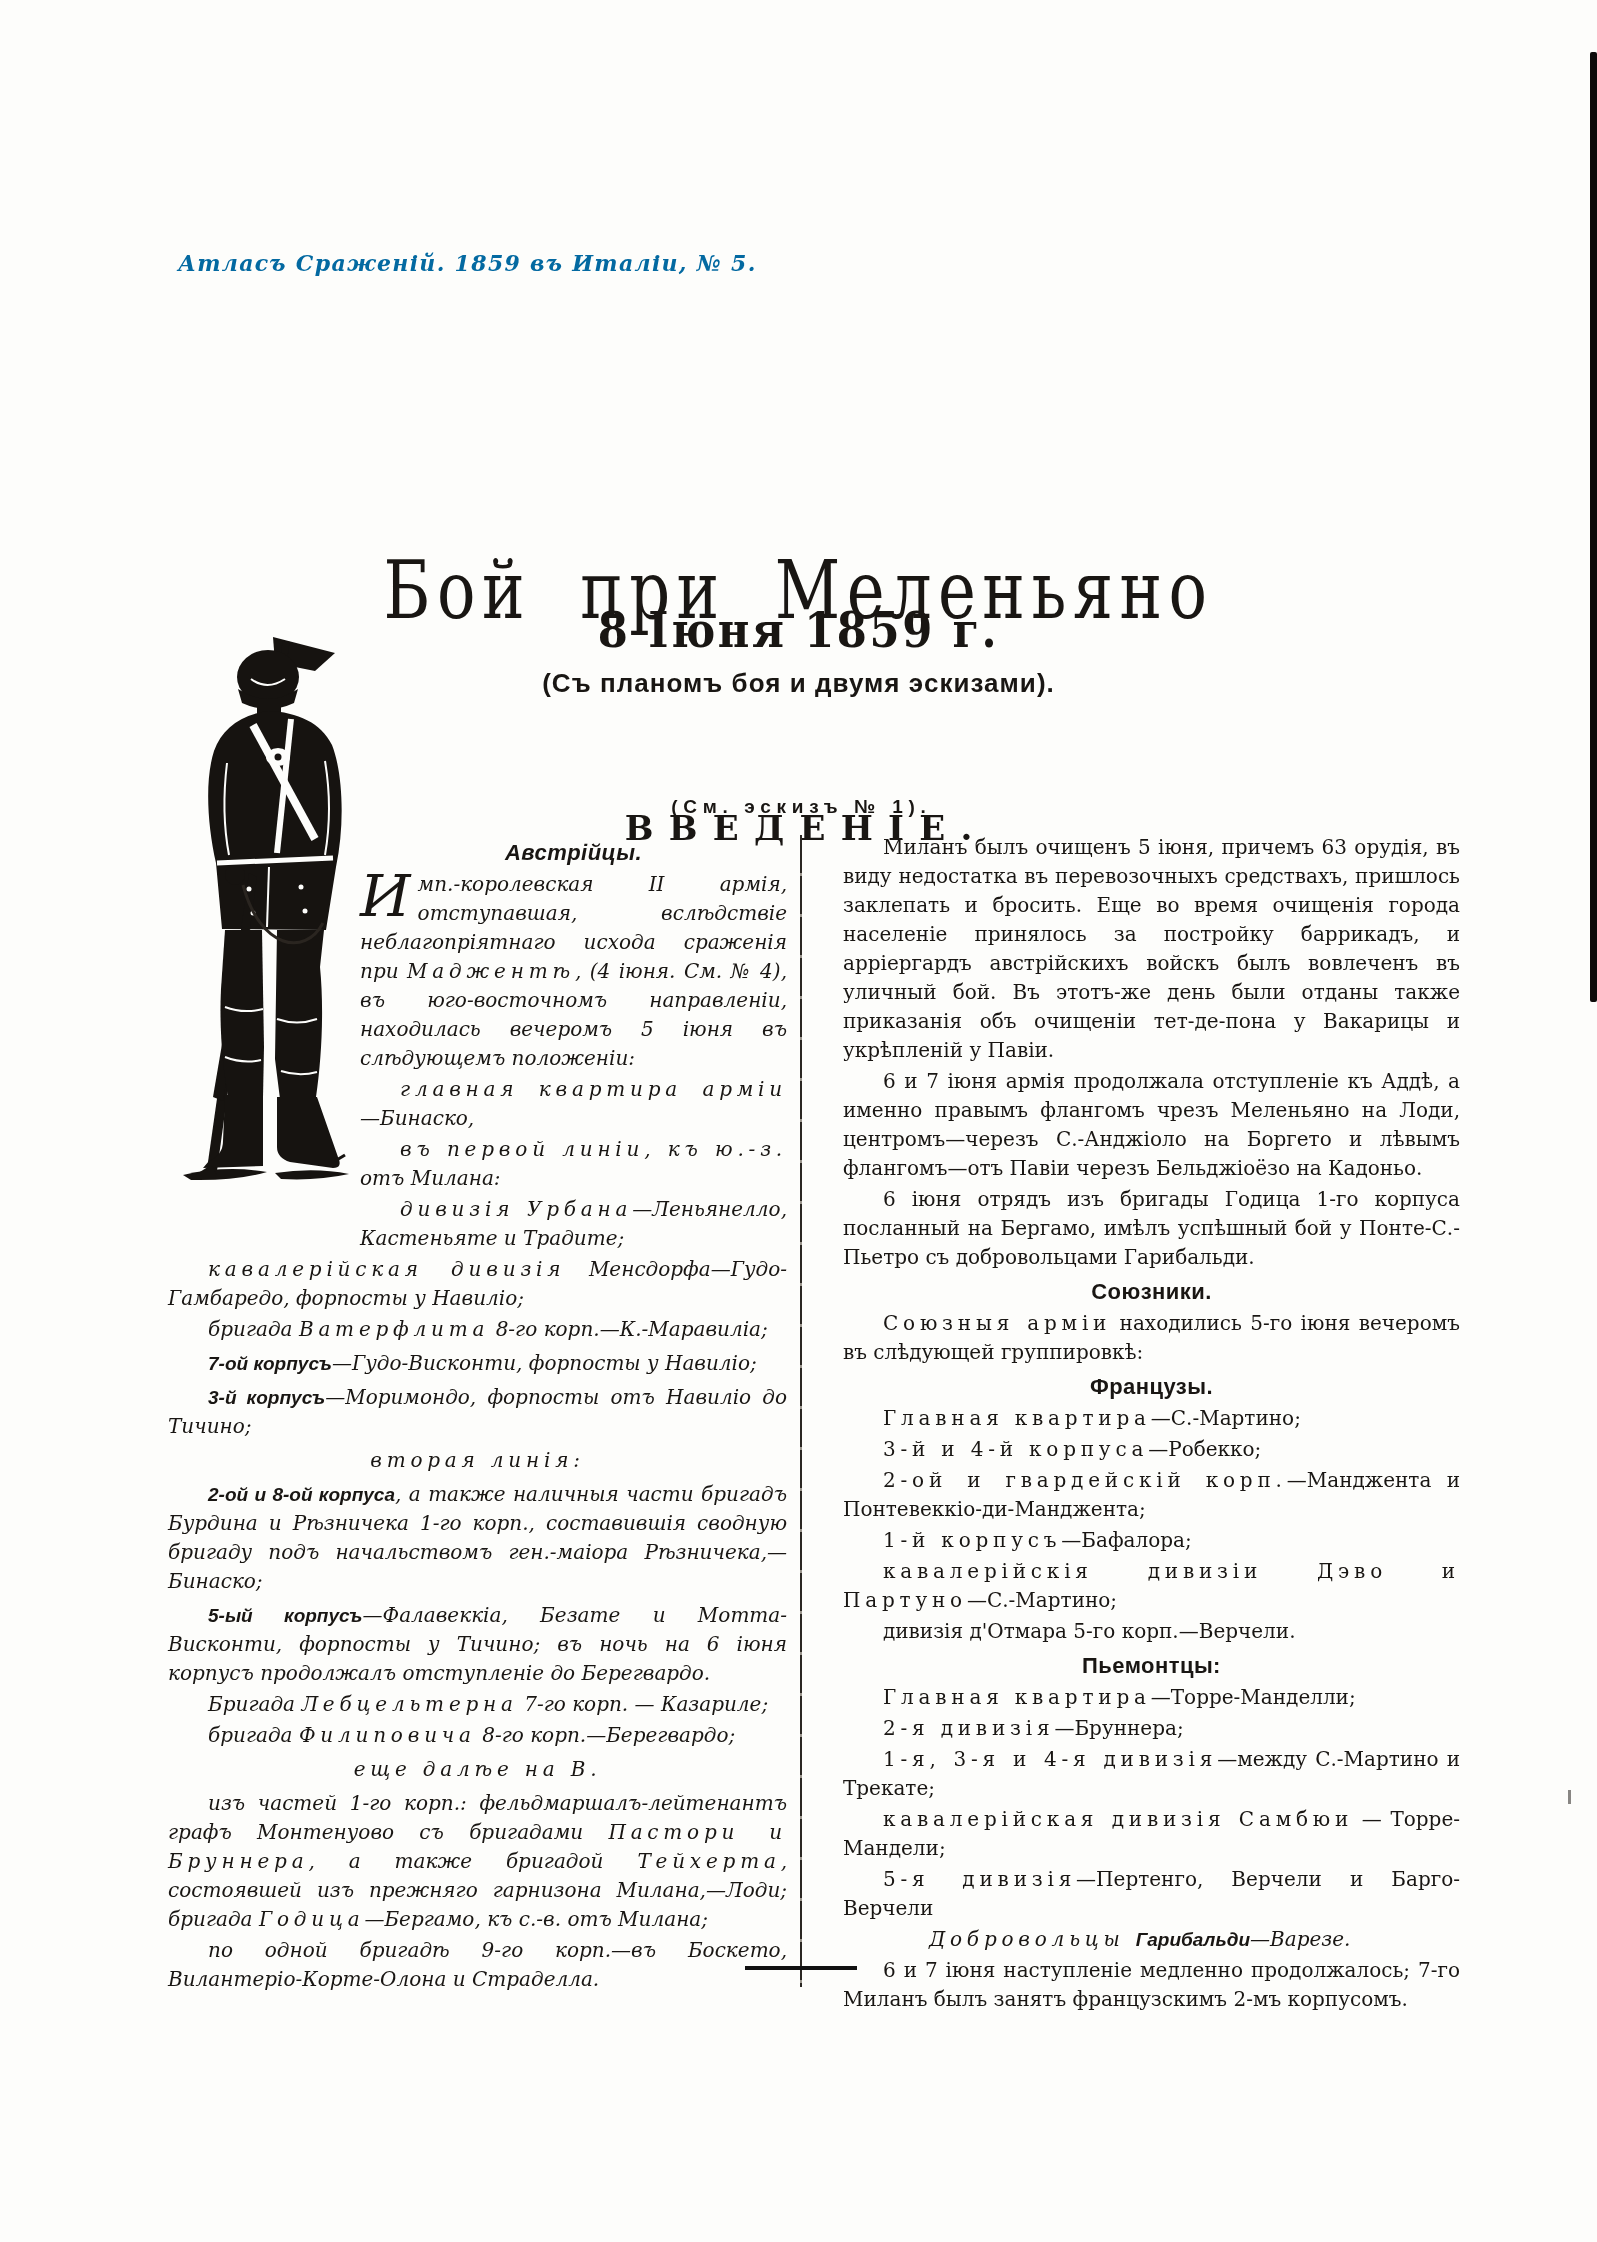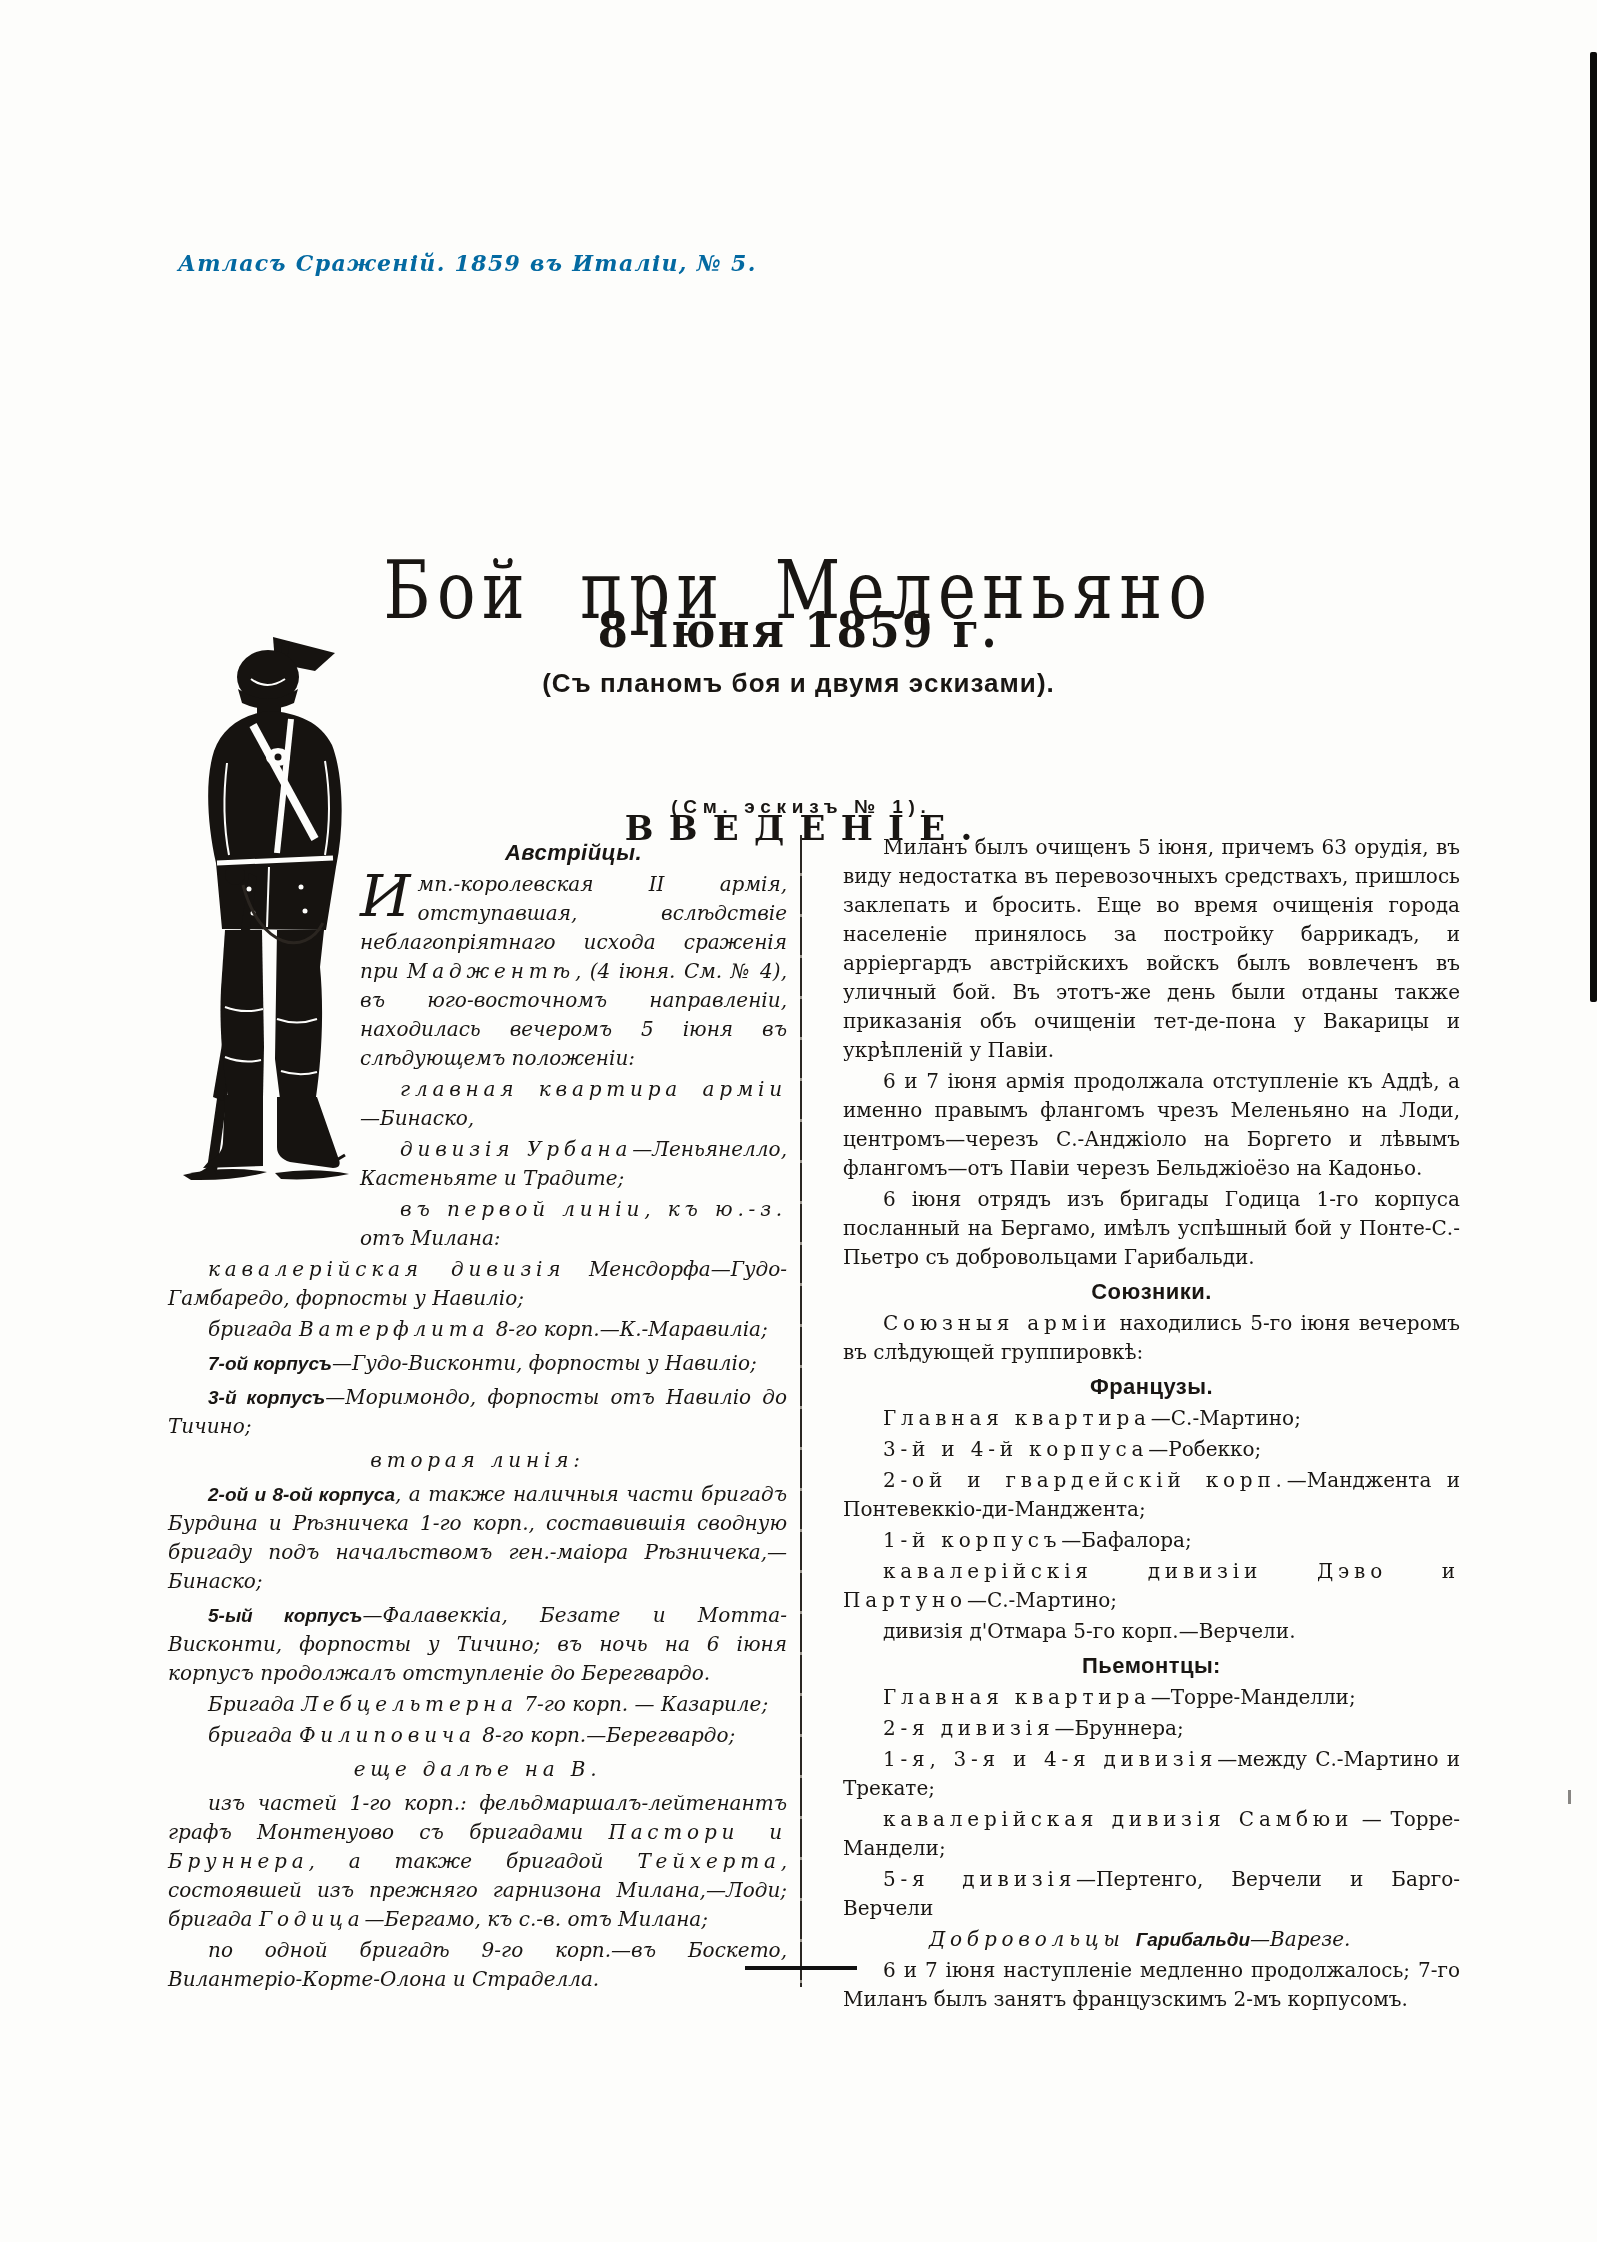--- a/index.html
+++ b/index.html
@@ -117,22 +117,22 @@
     <path d="M170 534 l10 -6" stroke="#161310" stroke-width="3"></path>
   </svg>
 
   <div class="columns">
 
     <section class="colL">
       <div class="illu-spacer"></div>
       <h3 class="colhead">Австрійцы.</h3>
       <p class="p np"><span class="dropcap">И</span><span><span class="n">мп.-королевская II армія, отступавшая, вслѣдствіе неблагопріятнаго исхода сраженія при </span><span class="sp">Маджентѣ</span><span class="n">, (4 іюня. См. № 4), въ юго-восточномъ направленіи, находилась вечеромъ 5 іюня въ слѣдующемъ положеніи:</span></span></p>
       <p class="p"><span class="sp">главная квартира арміи</span><span class="n">—Бинаско,</span></p>
+      <p class="p"><span class="sp">въ первой линіи, къ ю.-з.</span><span class="n"> отъ Милана:</span></p>
       <p class="p"><span class="sp">дивизія Урбана</span><span class="n">—Леньянелло, Кастеньяте и Традите;</span></p>
-      <p class="p"><span class="sp">въ первой линіи, къ ю.-з.</span><span class="n"> отъ Милана:</span></p>
       <p class="p"><span class="sp">кавалерійская дивизія</span><span class="n"> Менсдорфа—Гудо-Гамбаредо, форпосты у Навиліо;</span></p>
       <p class="p"><span class="n">бригада </span><span class="sp">Ватерфлита</span><span class="n"> 8-го корп.—К.-Маравиліа;</span></p>
       <p class="p mt4"><span class="b">7-ой корпусъ</span><span class="n">—Гудо-Висконти, форпосты у Навиліо;</span></p>
       <p class="p mt4"><span class="b">3-й корпусъ</span><span class="n">—Моримондо, форпосты отъ Навиліо до Тичино;</span></p>
       <p class="csp sp"><span class="sp">вторая линія:</span></p>
       <p class="p mt4"><span class="b">2-ой и 8-ой корпуса</span><span class="n">, а также наличныя части бригадъ Бурдина и Рѣзничека 1-го корп., составившія сводную бригаду подъ начальствомъ ген.-маіора Рѣзничека,—Бинаско;</span></p>
       <p class="p mt4"><span class="b">5-ый корпусъ</span><span class="n">—Фалавеккіа, Безате и Мотта-Висконти, форпосты у Тичино; въ ночь на 6 іюня корпусъ продолжалъ отступленіе до Берегвардо.</span></p>
       <p class="p"><span class="n">Бригада </span><span class="sp">Лебцельтерна</span><span class="n"> 7-го корп. — Казариле;</span></p>
       <p class="p"><span class="n">бригада </span><span class="sp">Филиповича</span><span class="n"> 8-го корп.—Берегвардо;</span></p>
       <p class="csp sp"><span class="sp">еще далѣе на В.</span></p>

